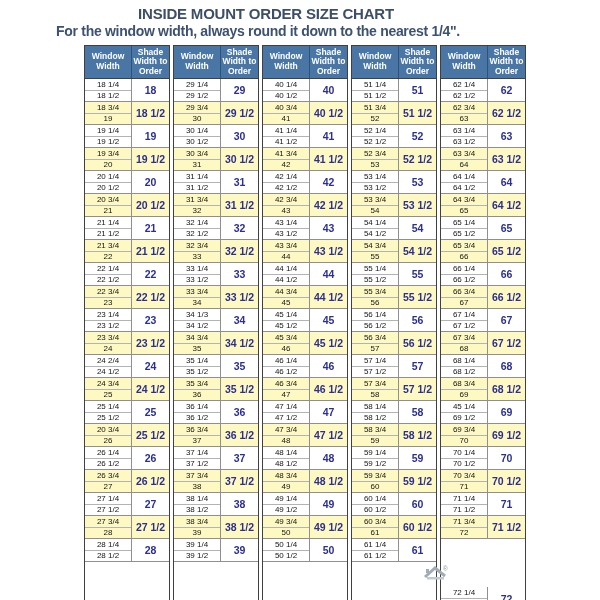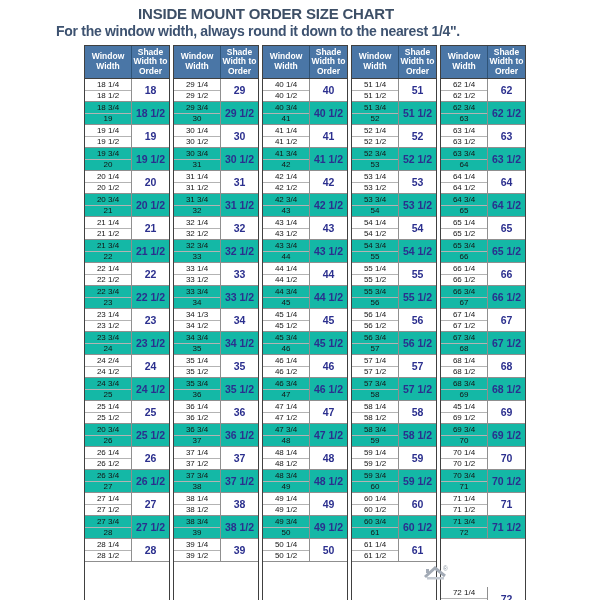--- a/index.html
+++ b/index.html
@@ -10,21 +10,21 @@
               font-size:14px; font-weight:bold; color:#3d5270; letter-spacing:-0.3px; }
   .table-wrap { position:absolute; left:84px; top:45px; display:flex; gap:3px; }
   .pair { width:86px; border:1px solid #404040; background:#ffffff; }
   .pair-head { display:flex; height:33px; background:#4a76a6; border-bottom:1px solid #404040; }
   .hcell { color:#ffffff; font-size:8.5px; font-weight:bold; display:flex; align-items:center;
            justify-content:center; text-align:center; line-height:1.12; padding:1px; }
   .hwindow { width:47px; border-right:1px solid #2e5377; }
   .hshade { flex:1; }
   .group { display:flex; height:23px; border-bottom:1px solid #8f8f8f; background:#ffffff; }
   .group:last-child { border-bottom:none;margin-top:48px; }
-  .group.alt { background:#14b8a6; }
+  .group.alt { background:#fef9c3; }
   .wcol { width:47px; border-right:1px solid #8f8f8f; display:flex; flex-direction:column; }
   .wcell { flex:1; display:flex; align-items:center; justify-content:center;
            font-size:8px; color:#141414; }
   .wcell.first { border-bottom:1px solid #b3b3b3; }
   .scell { flex:1; display:flex; align-items:center; justify-content:center;
            font-size:10.5px; font-weight:bold; color:#2b2f8e; }
   .logo { position:absolute; left:423px; top:563px; display:flex; align-items:flex-start; }
   .logo svg { margin-top:2px; margin-right:-5px; }
   .brand { font-style:italic; font-weight:bold; font-size:17px; color:#3a6bb2; letter-spacing:-0.4px; }
   .mark { font-size:6.5px; color:#8d97a3; margin-top:2px; margin-left:1px; }

